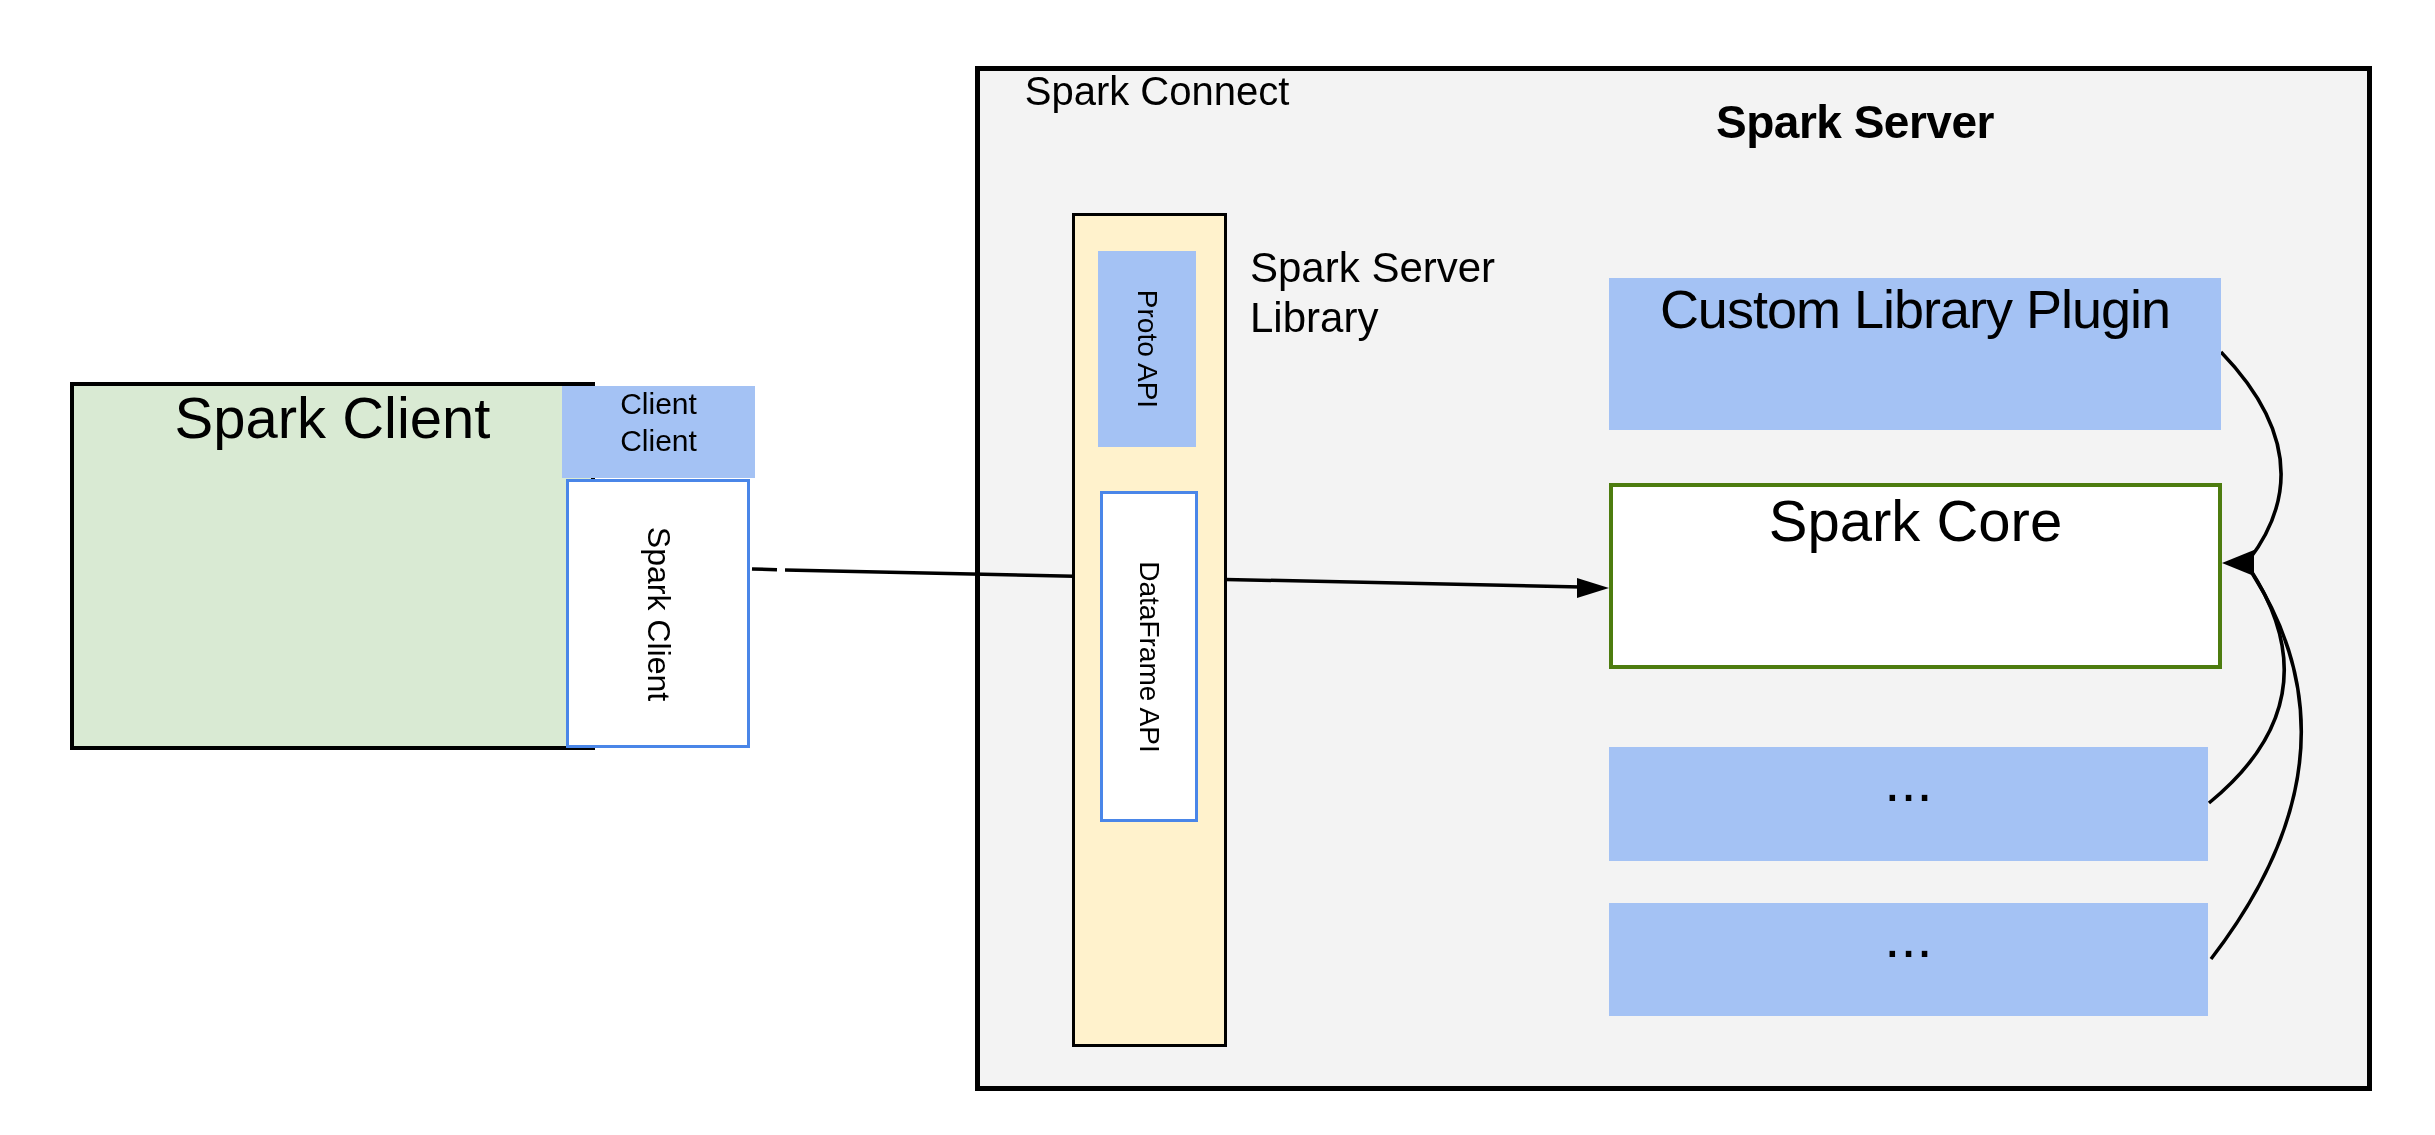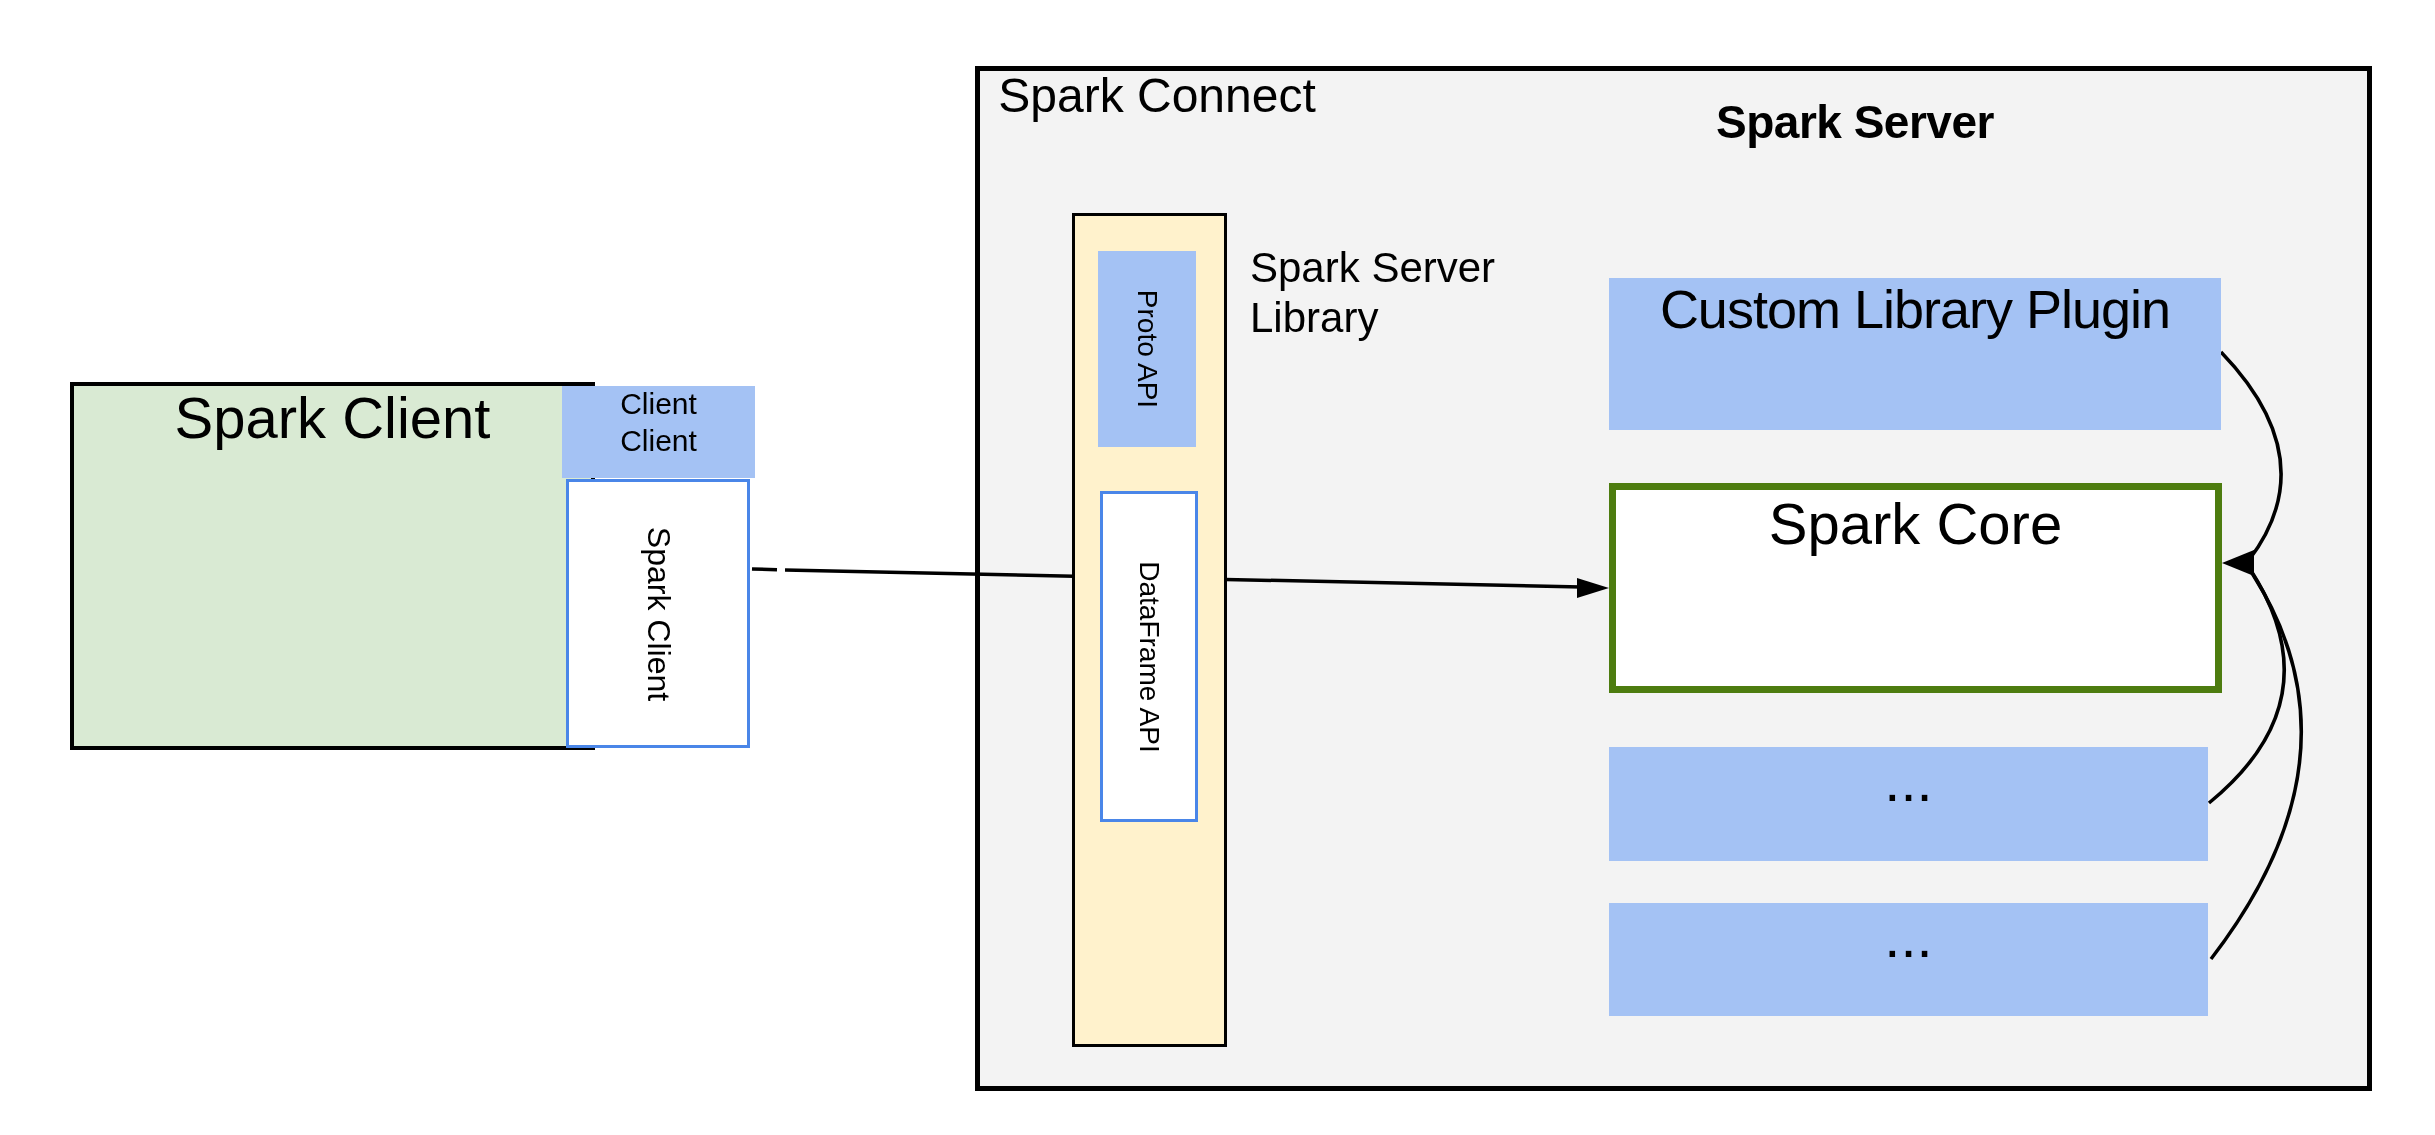--- a/index.html
+++ b/index.html
@@ -16,27 +16,27 @@
   .green-box{left:70px;top:382px;width:525px;height:368px;background:#d9ead3;border:4px solid #000;z-index:2;
              font-size:58px;line-height:1.12;}
   .pkg-box{left:562px;top:386px;width:193px;height:92px;background:#a4c2f4;z-index:3;
            font-size:30px;line-height:1.22;}
   .sclient-box{left:566px;top:479px;width:184px;height:269px;background:#fff;border:3px solid #4a86e8;z-index:3;}
   .yellow-box{left:1072px;top:213px;width:155px;height:834px;background:#fff2cc;border:3px solid #000;z-index:2;}
   .proto-box{left:1098px;top:251px;width:98px;height:196px;background:#a4c2f4;z-index:3;}
   .df-box{left:1100px;top:491px;width:98px;height:331px;background:#fff;border:3px solid #4a86e8;z-index:3;}
   .plugin-box{left:1609px;top:278px;width:612px;height:152px;background:#a4c2f4;z-index:2;
               font-size:54px;letter-spacing:-1px;}
-  .core-box{left:1609px;top:483px;width:613px;height:210px;background:#fff;border:7px solid #4d7c0f;z-index:2;
+  .core-box{left:1609px;top:483px;width:613px;height:186px;background:#fff;border:4px solid #4d7c0f;z-index:2;
             font-size:58px;}
   .dots-box1{left:1609px;top:747px;width:599px;height:114px;background:#a4c2f4;z-index:2;font-size:58px;}
   .dots-box2{left:1609px;top:903px;width:599px;height:113px;background:#a4c2f4;z-index:2;font-size:58px;}
 
   
-  .connect-title{left:957px;top:68px;width:400px;text-align:center;font-size:48px;line-height:1.18;z-index:2;}
+  .connect-title{left:957px;top:68px;width:400px;text-align:center;font-size:40px;line-height:1.18;z-index:2;}
   .serverlib-label{left:1250px;top:243px;font-size:42px;line-height:1.19;z-index:2;text-align:left;}
   .server-title{left:1655px;top:95px;width:400px;text-align:center;font-size:46px;font-weight:bold;
                 letter-spacing:-0.5px;z-index:2;}
 
   
   .vwrap{position:relative;width:100%;height:100%;}
   .vtext{position:absolute;left:50%;top:50%;transform:translate(-50%,-50%) rotate(90deg);
          white-space:nowrap;}
   .v32{font-size:32px;}
   .v28{font-size:28px;}

